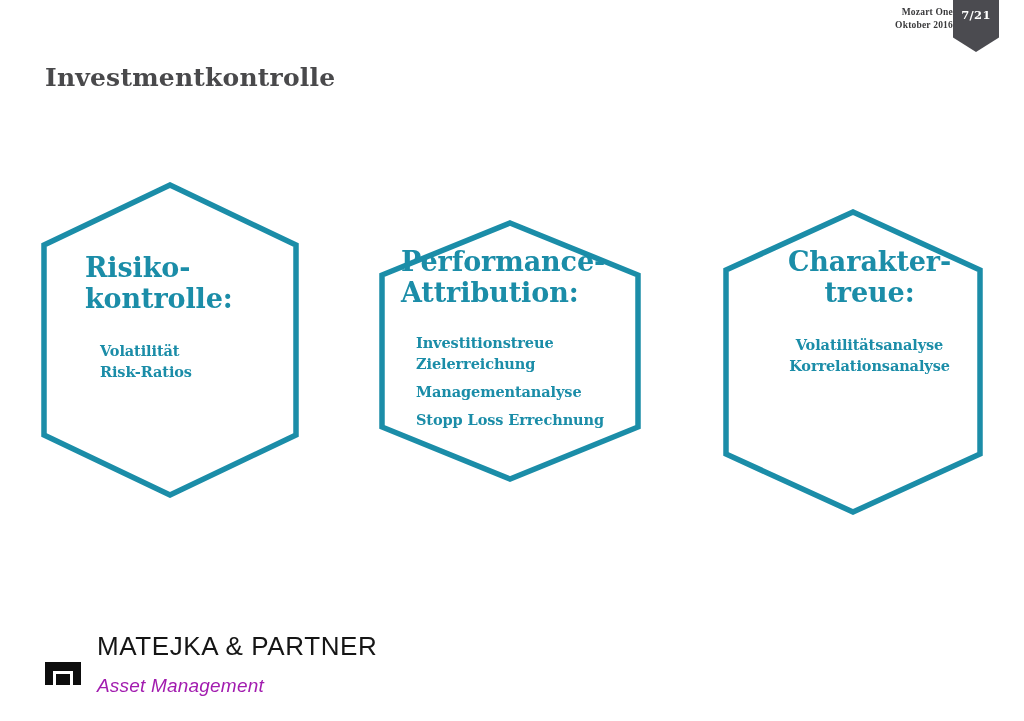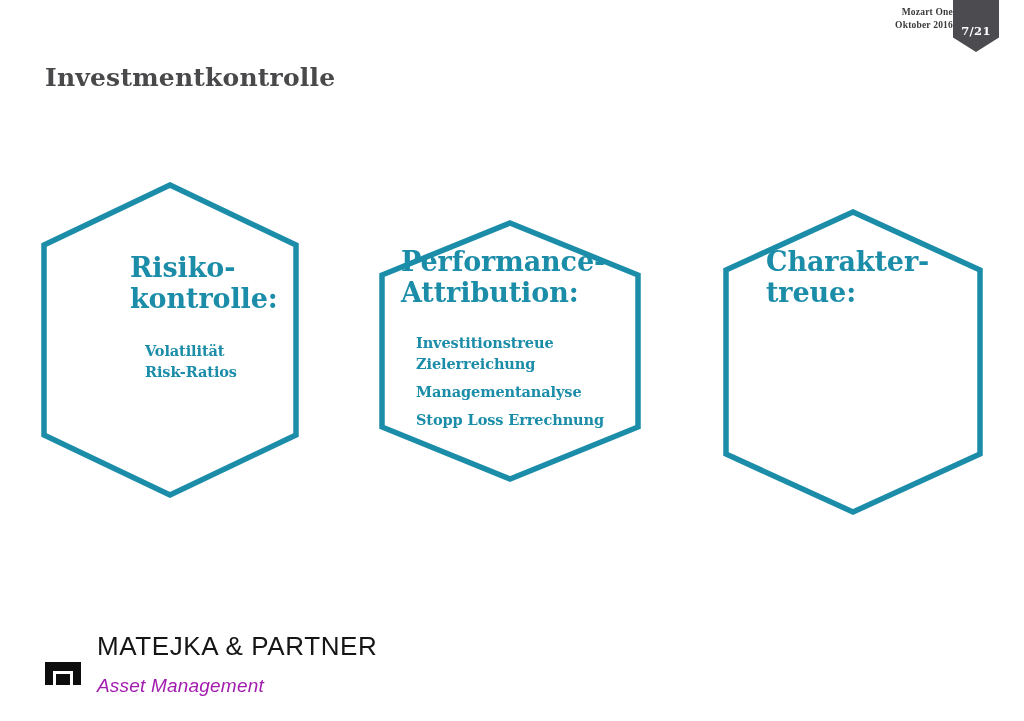--- a/index.html
+++ b/index.html
@@ -37,21 +37,21 @@
     right: 25px;
     width: 46px;
     height: 52px;
     background: #4b4b50;
     -webkit-clip-path: polygon(0 0, 100% 0, 100% 72%, 50% 100%, 0 72%);
     clip-path: polygon(0 0, 100% 0, 100% 72%, 50% 100%, 0 72%);
   }
   .page-badge .num {
     display: block;
     text-align: center;
-    margin-top: 24px;
+    margin-top: 8px;
     color: #ffffff;
     font-family: "DejaVu Serif", "Liberation Serif", serif;
     font-weight: 700;
     font-size: 11.5px;
     letter-spacing: 0.3px;
   }
 
   .slide-title {
     position: absolute;
     left: 45px;
@@ -105,31 +105,31 @@
     font-size: 14.5px;
     line-height: 21px;
     letter-spacing: -0.1px;
     white-space: nowrap;
   }
   .hex-items li.tight { margin-bottom: 0; }
   .hex-items li.gap { margin-top: 7px; }
 
   
   #hex-1 { left: 41px; top: 182px; width: 258px; height: 316px; }
-  #hex-1 .hex-content { top: 70px; padding-left: 89px; }
+  #hex-1 .hex-content { top: 70px; padding-left: 44px; }
   #hex-1 .hex-items { margin-top: 26px; }
 
   
   #hex-2 { left: 379px; top: 220px; width: 262px; height: 262px; }
   #hex-2 .hex-content { top: 26px; padding-left: 22px; }
   #hex-2 .hex-items { margin-top: 24px; }
 
   
   #hex-3 { left: 723px; top: 209px; width: 260px; height: 306px; }
-  #hex-3 .hex-content { top: 37px; padding-left: 43px; }
+  #hex-3 .hex-content { top: 37px; padding-left: 43px; text-align: center; }
   #hex-3 .hex-items { margin-top: 26px; }
 
   
   .logo {
     position: absolute;
     left: 45px;
     top: 633px;
     display: flex;
     align-items: flex-end;
   }
@@ -237,20 +237,24 @@
 
   <div class="hex" id="hex-3">
     <svg viewBox="0 0 260 306" preserveAspectRatio="none">
       <polygon points="130,3 257,61 257,245 130,303 3,245 3,61" fill="none" stroke="#1b8da8" stroke-width="5.5" stroke-linejoin="miter"></polygon>
     </svg>
     <div class="hex-content">
       <div class="hex-heading">
         <div>Charakter-</div>
         <div>treue:</div>
       </div>
+      <ul class="hex-items">
+        <li>Volatilitätsanalyse</li>
+        <li>Korrelationsanalyse</li>
+      </ul>
     </div>
   </div>
 
   <div class="logo">
     <div class="logo-mark">
       <div class="outer"></div>
       <div class="inner"></div>
       <div class="inner2"></div>
     </div>
     <div class="logo-text">

